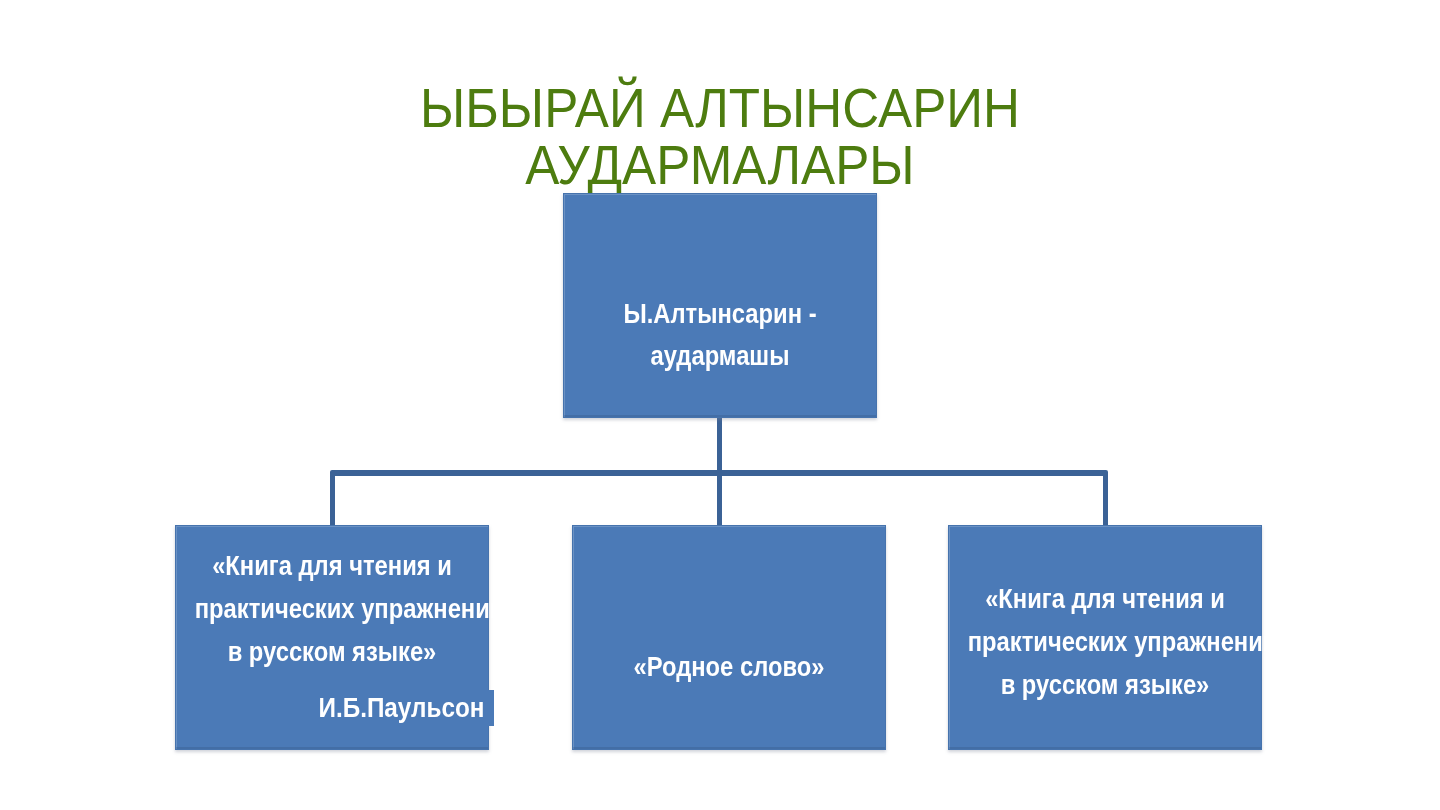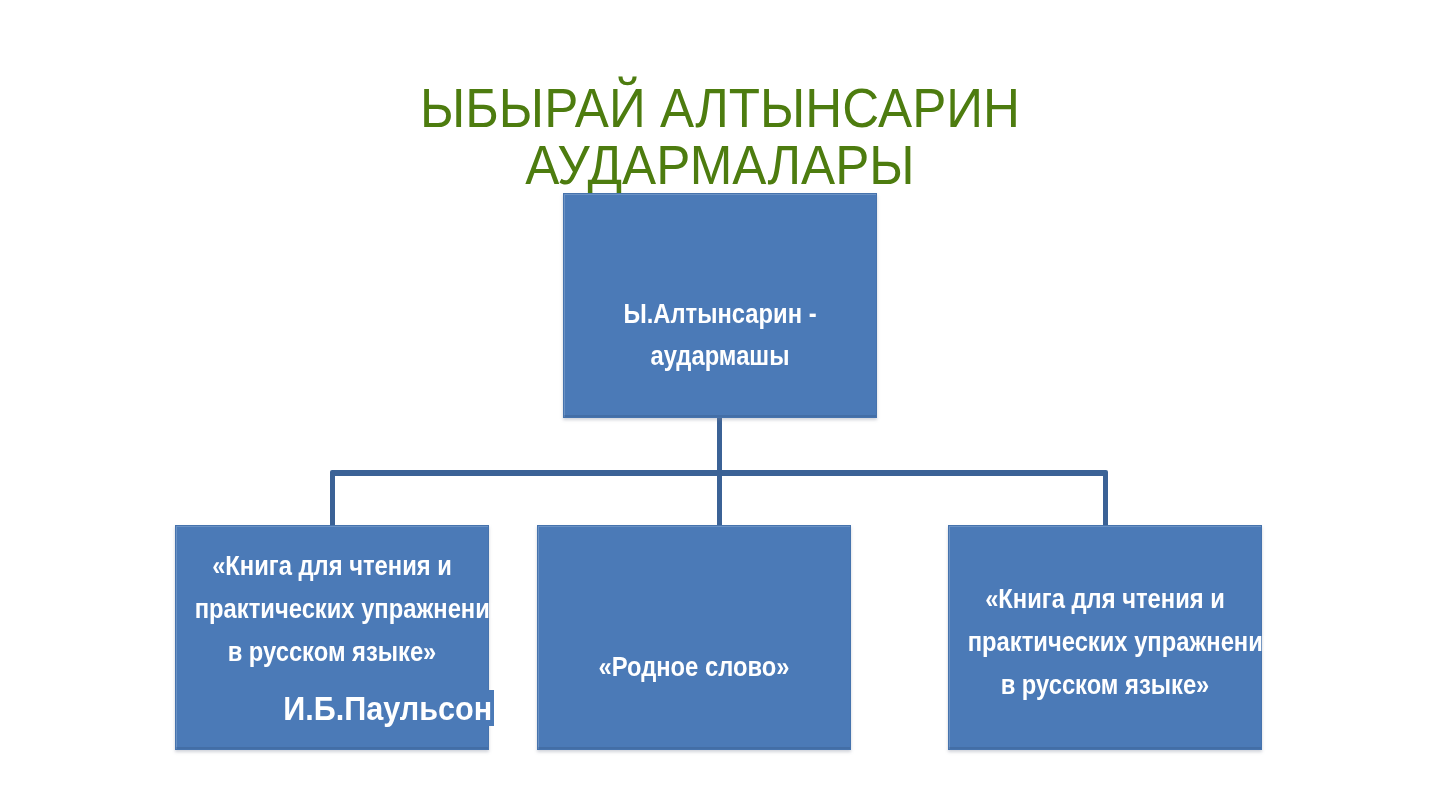--- a/index.html
+++ b/index.html
@@ -34,21 +34,21 @@
     height: 225px;
     background: #4b7ab7;
     border: 1px solid #4673ad;
     box-sizing: border-box;
     box-shadow: 0 2px 3px rgba(120,130,150,0.35), inset 0 -2px 0 rgba(40,70,110,0.22), inset 1px 1px 0 rgba(255,255,255,0.18);
     color: #ffffff;
     font-weight: 700;
   }
   .box-root   { left: 563px; top: 193px; }
   .box-left   { left: 175px; top: 525px; }
-  .box-mid    { left: 537px; top: 525px; }
+  .box-mid    { left: 572px; top: 525px; }
   .box-right  { left: 948px; top: 525px; }
 
   .box-text {
     position: absolute;
     left: 0;
     width: 100%;
     text-align: center;
     font-size: 27px;
     line-height: 43px;
   }
@@ -57,24 +57,24 @@
   .root-text  { top: 99px;  line-height: 42px; }
   .left-text  { top: 19px;  }
   .mid-text   { top: 120px; }
   .right-text { top: 52px;  }
 
   .author {
     position: absolute;
     right: -6px;
     background: #4b7ab7;
     color: #ffffff;
-    font-size: 34px;
+    font-size: 27px;
     line-height: 34px;
     font-weight: 700;
-    padding: 1px 2px 1px 10px;
+    padding: 1px 10px 1px 10px;
     white-space: nowrap;
   }
   .author-inner { display: inline-block; transform: scaleX(0.9); transform-origin: 100% 50%; }
   .author-left { top: 164px; }
   .author-mid  { top: 176px; }
 
   
   .conn { position: absolute; background: #3b6296; }
   .conn-stem       { left: 717px;  top: 418px; width: 5px;   height: 107px; }
   .conn-rail       { left: 330px;  top: 470px; width: 778px; height: 6px; border-radius: 2px; }

